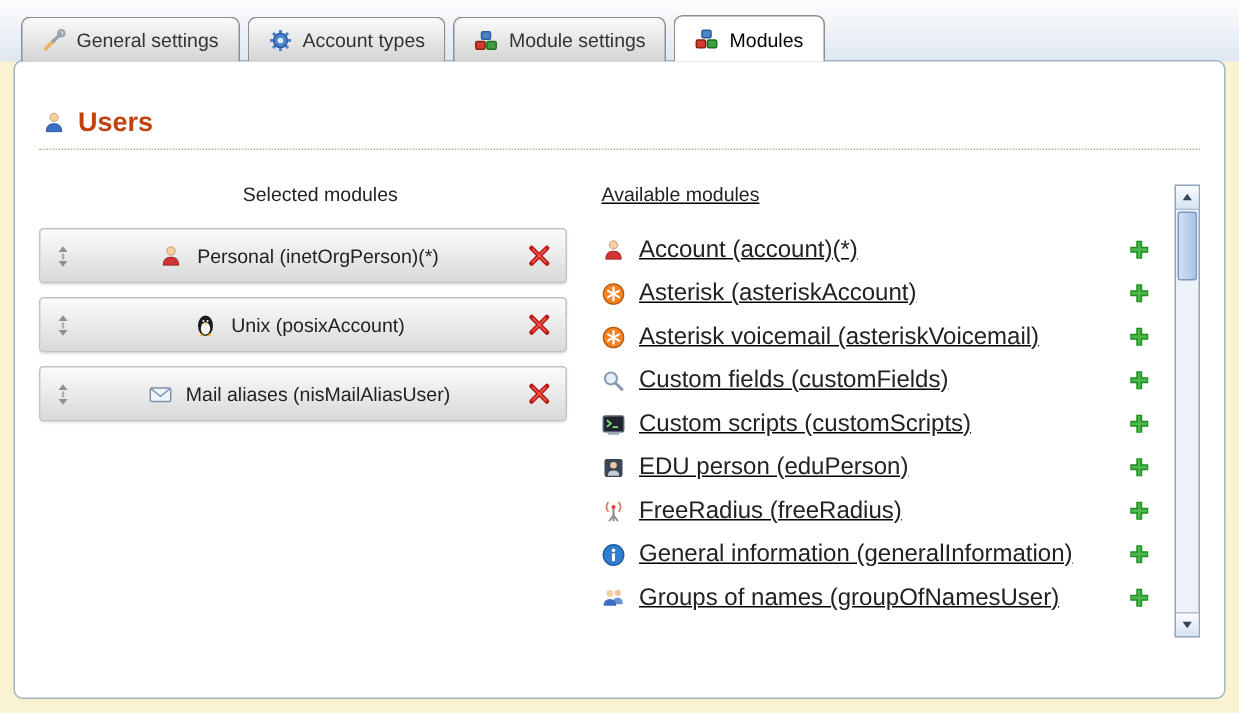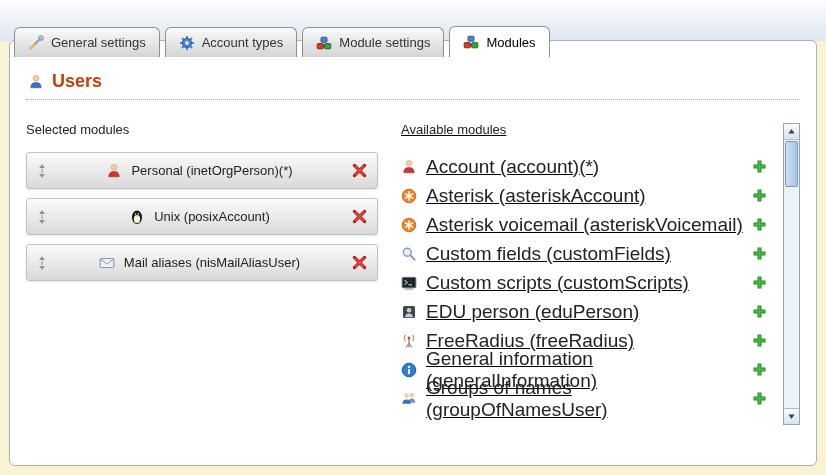--- a/index.html
+++ b/index.html
@@ -12,21 +12,21 @@
   .header-band {
     position:absolute; top:0; left:0; right:0; height:41px;
     background:linear-gradient(#fdfdfe, #dee6f0);
   }
   .content {
     position:absolute; top:40px; left:9px; right:9px; bottom:9px;
     background:#fff; border:1px solid #a3b2c4; border-radius:6px;
     z-index:1; overflow:hidden;
   }
   .tabbar {
-    position:absolute; top:26px; left:14px; height:31px;
+    position:absolute; top:10px; left:14px; height:31px;
     display:flex; align-items:flex-end; gap:5px; z-index:2;
   }
   .tab {
     height:30px; padding:0 13px;
     border:1px solid #8f8f8f; border-bottom:none;
     border-radius:6px 6px 0 0;
     background:linear-gradient(#fafafa, #d4d4d4);
     display:flex; align-items:center; gap:7px;
     font-size:13px; color:#333; cursor:pointer; white-space:nowrap;
   }
@@ -34,21 +34,21 @@
   .ic16 { width:16px; height:16px; display:block; }
   .ic-wrap { width:16px; height:16px; flex:0 0 16px; display:block; }
 
   .section-head {
     display:flex; align-items:center; gap:8px;
     margin:30px 18px 0; font-weight:bold; font-size:18px; color:#c2410c;
   }
   .rule { border-bottom:1px dotted #b9ae85; margin:7px 16px 0; }
 
   .cols { display:flex; margin-top:22px; padding:0 16px; }
-  .col-left { width:375px; }
+  .col-left { width:375px;text-align:center; }
   .col-head { font-size:13px; color:#222; margin-bottom:15px; }
 
   .sel-row {
     width:352px; height:37px; margin-bottom:9px; padding:0 9px;
     display:flex; align-items:center;
     border:1px solid #c2c2c2; border-radius:3px;
     background:linear-gradient(#fbfbfb, #d9d9d9);
     box-shadow:0 1px 2px rgba(0,0,0,.10);
     gap:47px;
   }
@@ -56,21 +56,21 @@
   .drag-handle svg { width:12px; height:16px; display:block; }
   .sel-center {
     flex:1; display:flex; align-items:center; justify-content:center;
     gap:9px; font-size:13px; color:#222;
   }
   .del-btn { width:17px; height:17px; border:none; background:none; padding:0; cursor:pointer; flex:0 0 17px; }
   .del-btn svg { width:17px; height:17px; display:block; }
 
   .col-right { flex:1; display:flex;text-decoration:underline; }
   .avail { flex:1; padding-right:4px; }
-  .av-row { display:flex; align-items:center; gap:9px; height:29px; font-size:19px; color:#222; }
+  .av-row { display:flex; align-items:center; gap:9px; height:29px; font-size:16px; color:#222; }
   .av-label { flex:1; }
   .add-btn { width:15px; height:15px; border:none; background:none; padding:0; cursor:pointer; flex:0 0 15px; margin-right:6px; }
   .add-btn svg { width:15px; height:15px; display:block; }
 
   .scrollbar {
     width:17px; height:302px; margin-left:6px; margin-top:1px;
     border:1px solid #93a5bc; background:#edf2f9;
     display:flex; flex-direction:column; flex:0 0 17px;
   }
   .sb-btn {

